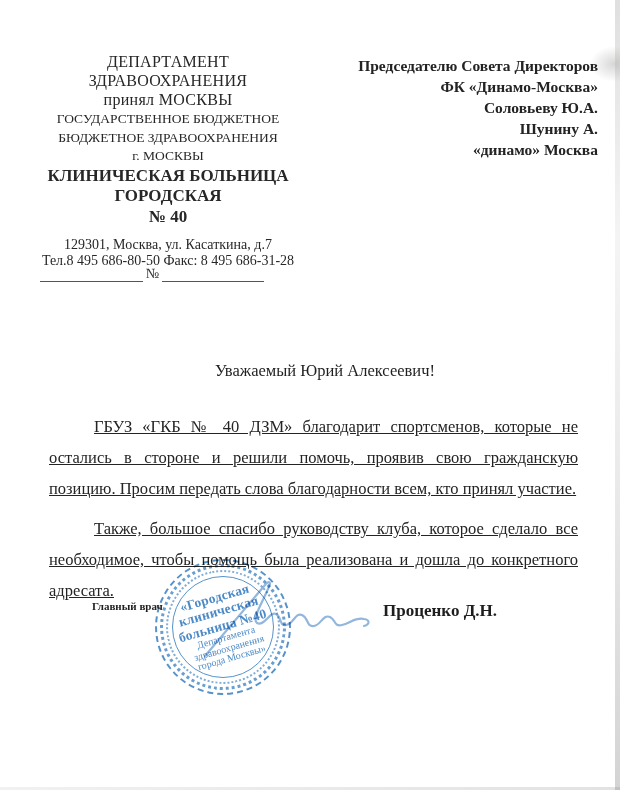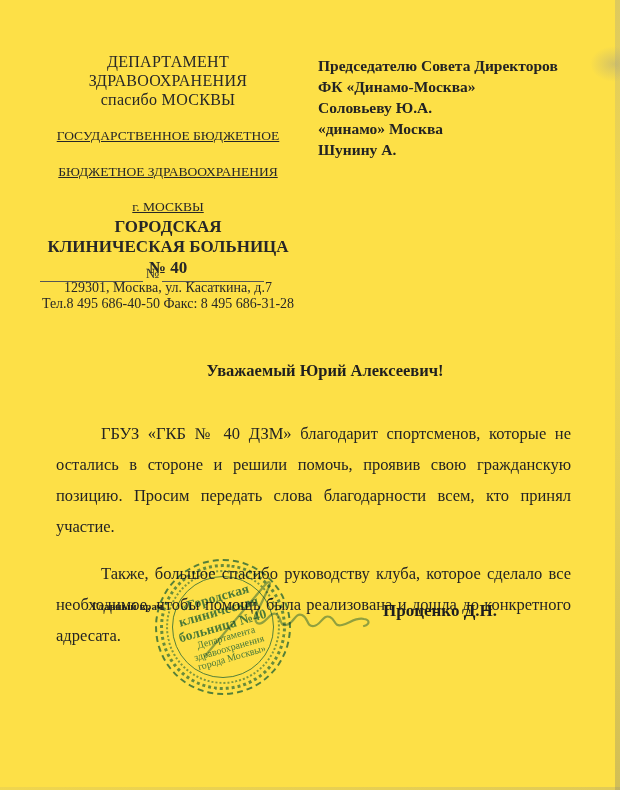--- a/index.html
+++ b/index.html
@@ -4,21 +4,21 @@
 <style>
   html,body{margin:0;padding:0;}
   body{
     width:620px;height:790px;
     background:#e9e9e7;
     font-family:"Liberation Serif","DejaVu Serif",serif;
   }
   .page{
     position:relative;
     width:620px;height:790px;
-    background:#fde047;
+    background:#ffffff;
     overflow:hidden;
     color:#242424;
   }
   
   .edge-right{
     position:absolute;top:0;right:0;width:5px;height:790px;
     background:linear-gradient(to bottom,
       rgba(150,150,145,.30),
       rgba(150,150,145,.10) 30%,
       rgba(140,140,135,.18) 60%,
@@ -32,49 +32,49 @@
     position:absolute;left:0;bottom:0;width:620px;height:3px;
     background:linear-gradient(to right,rgba(140,140,135,.12),rgba(140,140,135,.25));
   }
 
   
   .lh-left{
     position:absolute;left:28px;top:52px;width:280px;
     text-align:center;color:#272727;
   }
   .lh-left .big{font-size:16px;line-height:19px;letter-spacing:.3px;}
-  .lh-left .mid{font-size:13.5px;line-height:16.5px;margin-top:19px;text-decoration:underline;}
+  .lh-left .mid{font-size:13.5px;line-height:16.5px;margin-top:2px;}
   .lh-left .bold{font-size:17px;line-height:18.5px;font-weight:bold;margin-top:2px;}
   .lh-left .small{font-size:14px;line-height:16px;}
-  .lh-left .addr{margin-top:3px;}
+  .lh-left .addr{margin-top:11px;}
 
   .lh-right{
     position:absolute;left:318px;top:55px;width:280px;
-    text-align:left;font-weight:bold;font-size:15.5px;line-height:21px;
+    text-align:right;font-weight:bold;font-size:15.5px;line-height:21px;
     color:#232323;
   }
 
   
   .refs{position:absolute;left:40px;top:266px;width:260px;font-size:14px;color:#333;}
   .refs .row{height:18px;margin-bottom:4px;white-space:nowrap;}
   .refs .uline{display:inline-block;border-bottom:1.3px solid #555;height:14px;vertical-align:bottom;}
   .refs .lbl{display:inline-block;padding:0 3px;}
 
   
   .salutation{
     position:absolute;left:60px;top:361px;width:530px;
-    text-align:center;font-weight:bold;font-size:16.5px;color:#1f1f1f;
+    text-align:center;font-weight:normal;font-size:16.5px;color:#1f1f1f;
   }
 
   
   .body-text{
     position:absolute;left:40px;top:402px;width:547px;
     font-size:16.5px;line-height:31px;text-align:justify;color:#242424;
   }
-  .body-text p{margin:16px;text-indent:45px;}
+  .body-text p{margin:9px;text-indent:45px;text-decoration:underline;}
 
   
   .sign-position{
     position:absolute;left:92px;top:600px;
     font-weight:bold;font-size:11px;color:#1e1e1e;
   }
   .sign-name{
     position:absolute;left:383px;top:601px;
     font-weight:bold;font-size:17px;color:#1e1e1e;
   }
@@ -118,37 +118,37 @@
 
 <div class="page">
 
   <div class="edge-right"></div>
   <div class="smudge-topright"></div>
   <div class="edge-bottom"></div>
 
   <div class="lh-left">
     <div class="big">ДЕПАРТАМЕНТ</div>
     <div class="big">ЗДРАВООХРАНЕНИЯ</div>
-    <div class="big">спасибо МОСКВЫ</div>
+    <div class="big">принял МОСКВЫ</div>
     <div class="mid">ГОСУДАРСТВЕННОЕ БЮДЖЕТНОЕ</div>
     <div class="mid">БЮДЖЕТНОЕ ЗДРАВООХРАНЕНИЯ</div>
     <div class="mid">г. МОСКВЫ</div>
+    <div class="bold">КЛИНИЧЕСКАЯ БОЛЬНИЦА</div>
     <div class="bold">ГОРОДСКАЯ</div>
-    <div class="bold">КЛИНИЧЕСКАЯ БОЛЬНИЦА</div>
     <div class="bold">№ 40</div>
     <div class="small addr">129301, Москва, ул. Касаткина, д.7</div>
-    <div class="small">Тел.8 495 686-40-50 Факс: 8 495 686-31-28</div>
+    <div class="small">Тел.8 495 686-80-50 Факс: 8 495 686-31-28</div>
   </div>
 
   <div class="lh-right">
     <div>Председателю Совета Директоров</div>
     <div>ФК «Динамо-Москва»</div>
     <div>Соловьеву Ю.А.</div>
+    <div>Шунину А.</div>
     <div>«динамо» Москва</div>
-    <div>Шунину А.</div>
   </div>
 
   <div class="refs">
     <div class="row">
       <span class="uline" style="width:103px"></span><span class="lbl">№</span><span class="uline" style="width:102px"></span>
     </div>
   </div>
 
   <div class="salutation">Уважаемый Юрий Алексеевич!</div>
 

